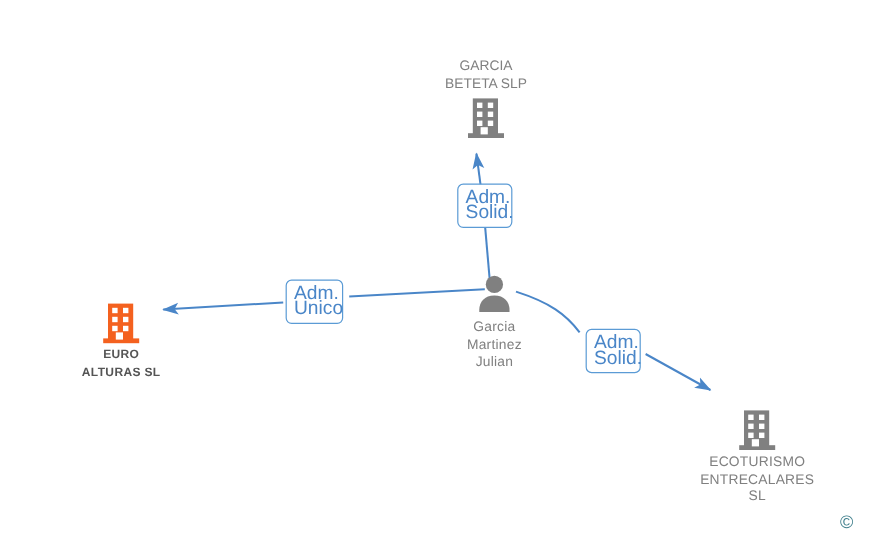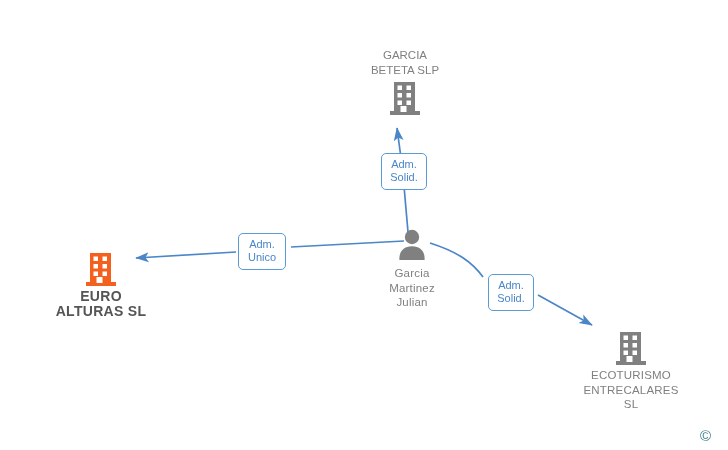--- a/index.html
+++ b/index.html
@@ -44,21 +44,21 @@
     color: #808080;
     letter-spacing: .2px;
     white-space: pre-line;
   }
   .node.is-company .caption {
     color: #808080;
   }
   .node.is-highlight .caption {
     color: #555555;
     font-weight: bold;
-    font-size: 14px;
+    font-size: 10px;
     letter-spacing: .3px;
     text-align: center;
   }
   .node.is-person .caption {
     color: #808080;
   }
   .node.title-above .caption-top {
     font-size: 11.5px;
     line-height: 14.5px;
     color: #808080;
@@ -67,21 +67,21 @@
   }
 
   
   .edge-label {
     position: absolute;
     box-sizing: border-box;
     border: 1.2px solid #5b9bd5;
     border-radius: 5px;
     background: #ffffff;
     color: #4a86c8;
-    font-size: 11px;
+    font-size: 16px;
     line-height: 13px;
     padding: 4px 6px 5px 6px;
     text-align: center;
     white-space: pre-line;
   }
 
   
   #watermark {
     position: absolute;
     right: 8px;
@@ -170,21 +170,21 @@
       <svg width="32" height="34" viewBox="0 0 32 34">
         <circle cx="16" cy="9" r="7.2" fill="#808080"></circle>
         <path d="M16,18.2 C24.2,18.2 28.6,23.4 28.6,30.2 L28.6,32 L3.4,32 L3.4,30.2 C3.4,23.4 7.8,18.2 16,18.2 Z" fill="#808080"></path>
       </svg>
     </div>
     <div class="caption">Garcia
 Martinez
 Julian</div>
   </div>
 
-  <div class="node is-company" style="left:631px; top:330px;">
+  <div class="node is-company" style="left:631px; top:340px;">
     <div class="icon-wrap">
       <svg width="34" height="38" viewBox="0 0 34 38">
         <rect x="6" y="2" width="21" height="30" fill="#808080"></rect>
         <rect x="2" y="31" width="30" height="4" fill="#808080"></rect>
         <rect x="9.5" y="5.5" width="4.5" height="4.5" fill="#ffffff"></rect>
         <rect x="18.5" y="5.5" width="4.5" height="4.5" fill="#ffffff"></rect>
         <rect x="9.5" y="13" width="4.5" height="4.5" fill="#ffffff"></rect>
         <rect x="18.5" y="13" width="4.5" height="4.5" fill="#ffffff"></rect>
         <rect x="9.5" y="20.5" width="4.5" height="4.5" fill="#ffffff"></rect>
         <rect x="18.5" y="20.5" width="4.5" height="4.5" fill="#ffffff"></rect>

